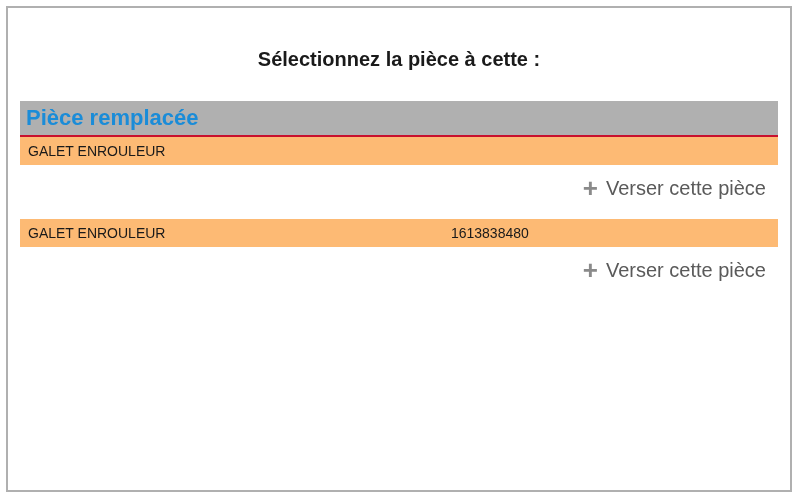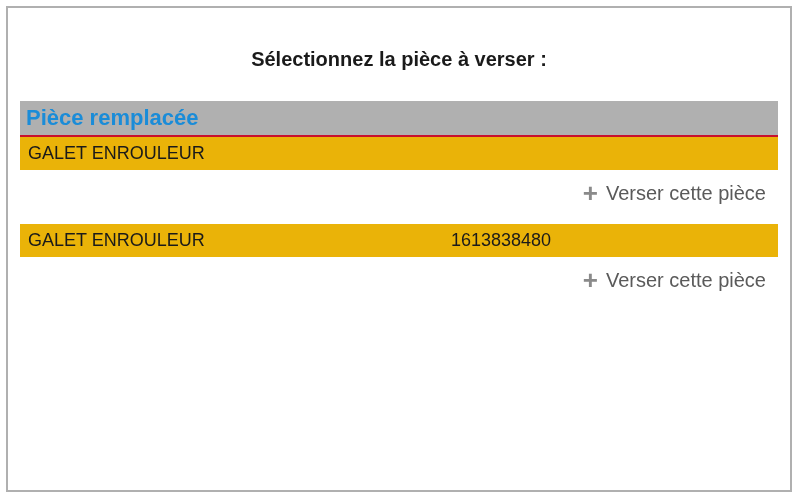--- a/index.html
+++ b/index.html
@@ -29,22 +29,22 @@
     padding: 4px 6px;
   }
   .section-header-text {
     color: #1a8cd8;
     font-weight: bold;
     font-size: 22px;
     margin-top: 40px;
   }
   .row {
     display: flex;
-    background: #eab308;
-    font-size: 18px;
+    background: #fdba74;
+    font-size: 14px;
     color: #1a1a1a;
     padding: 6px 8px;
   }
   .col-name { flex: 0 0 57%; }
   .col-ref  { flex: 1; }
   .action-row {
     display: flex;
     justify-content: flex-end;
     align-items: center;
     padding: 10px 12px 18px 0;
@@ -58,21 +58,21 @@
     font-weight: bold;
     line-height: 1;
     color: #8a8a8a;
   }
 </style>
 </head>
 <body>
 
 <div class="panel">
 
-  <div class="title">Sélectionnez la pièce à verser :</div>
+  <div class="title">Sélectionnez la pièce à cette :</div>
 
   <div class="section-header">
     <span class="section-header-text">Pièce remplacée</span>
   </div>
   <div class="row">
     <div class="col-name">GALET ENROULEUR</div>
   </div>
   <div class="action-row">
     <span class="plus-icon">+</span>
     <span>Verser cette pièce</span>

